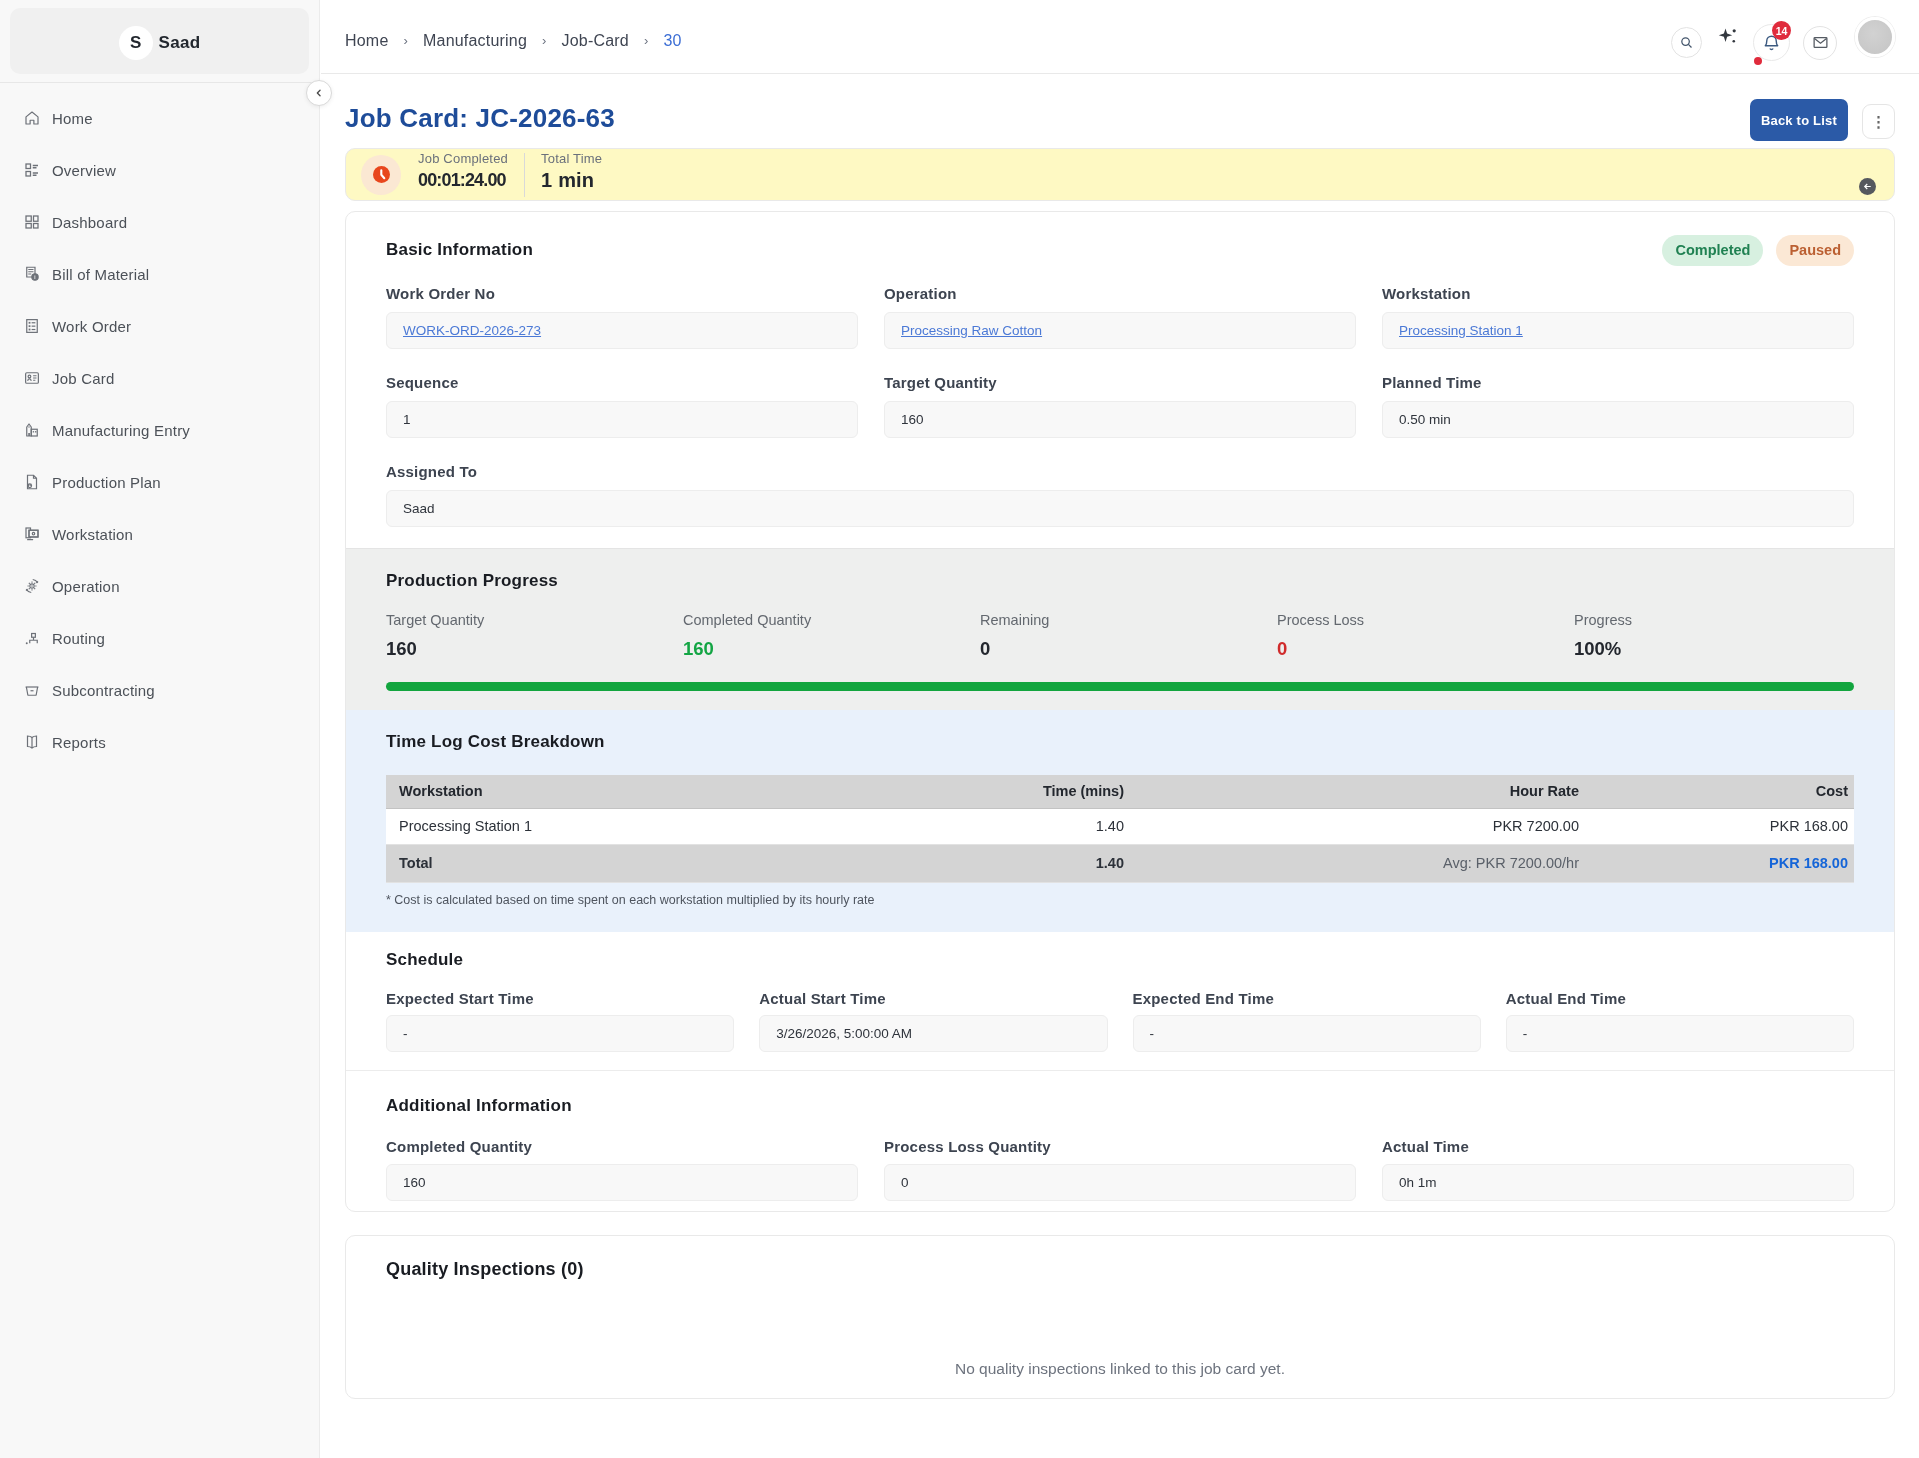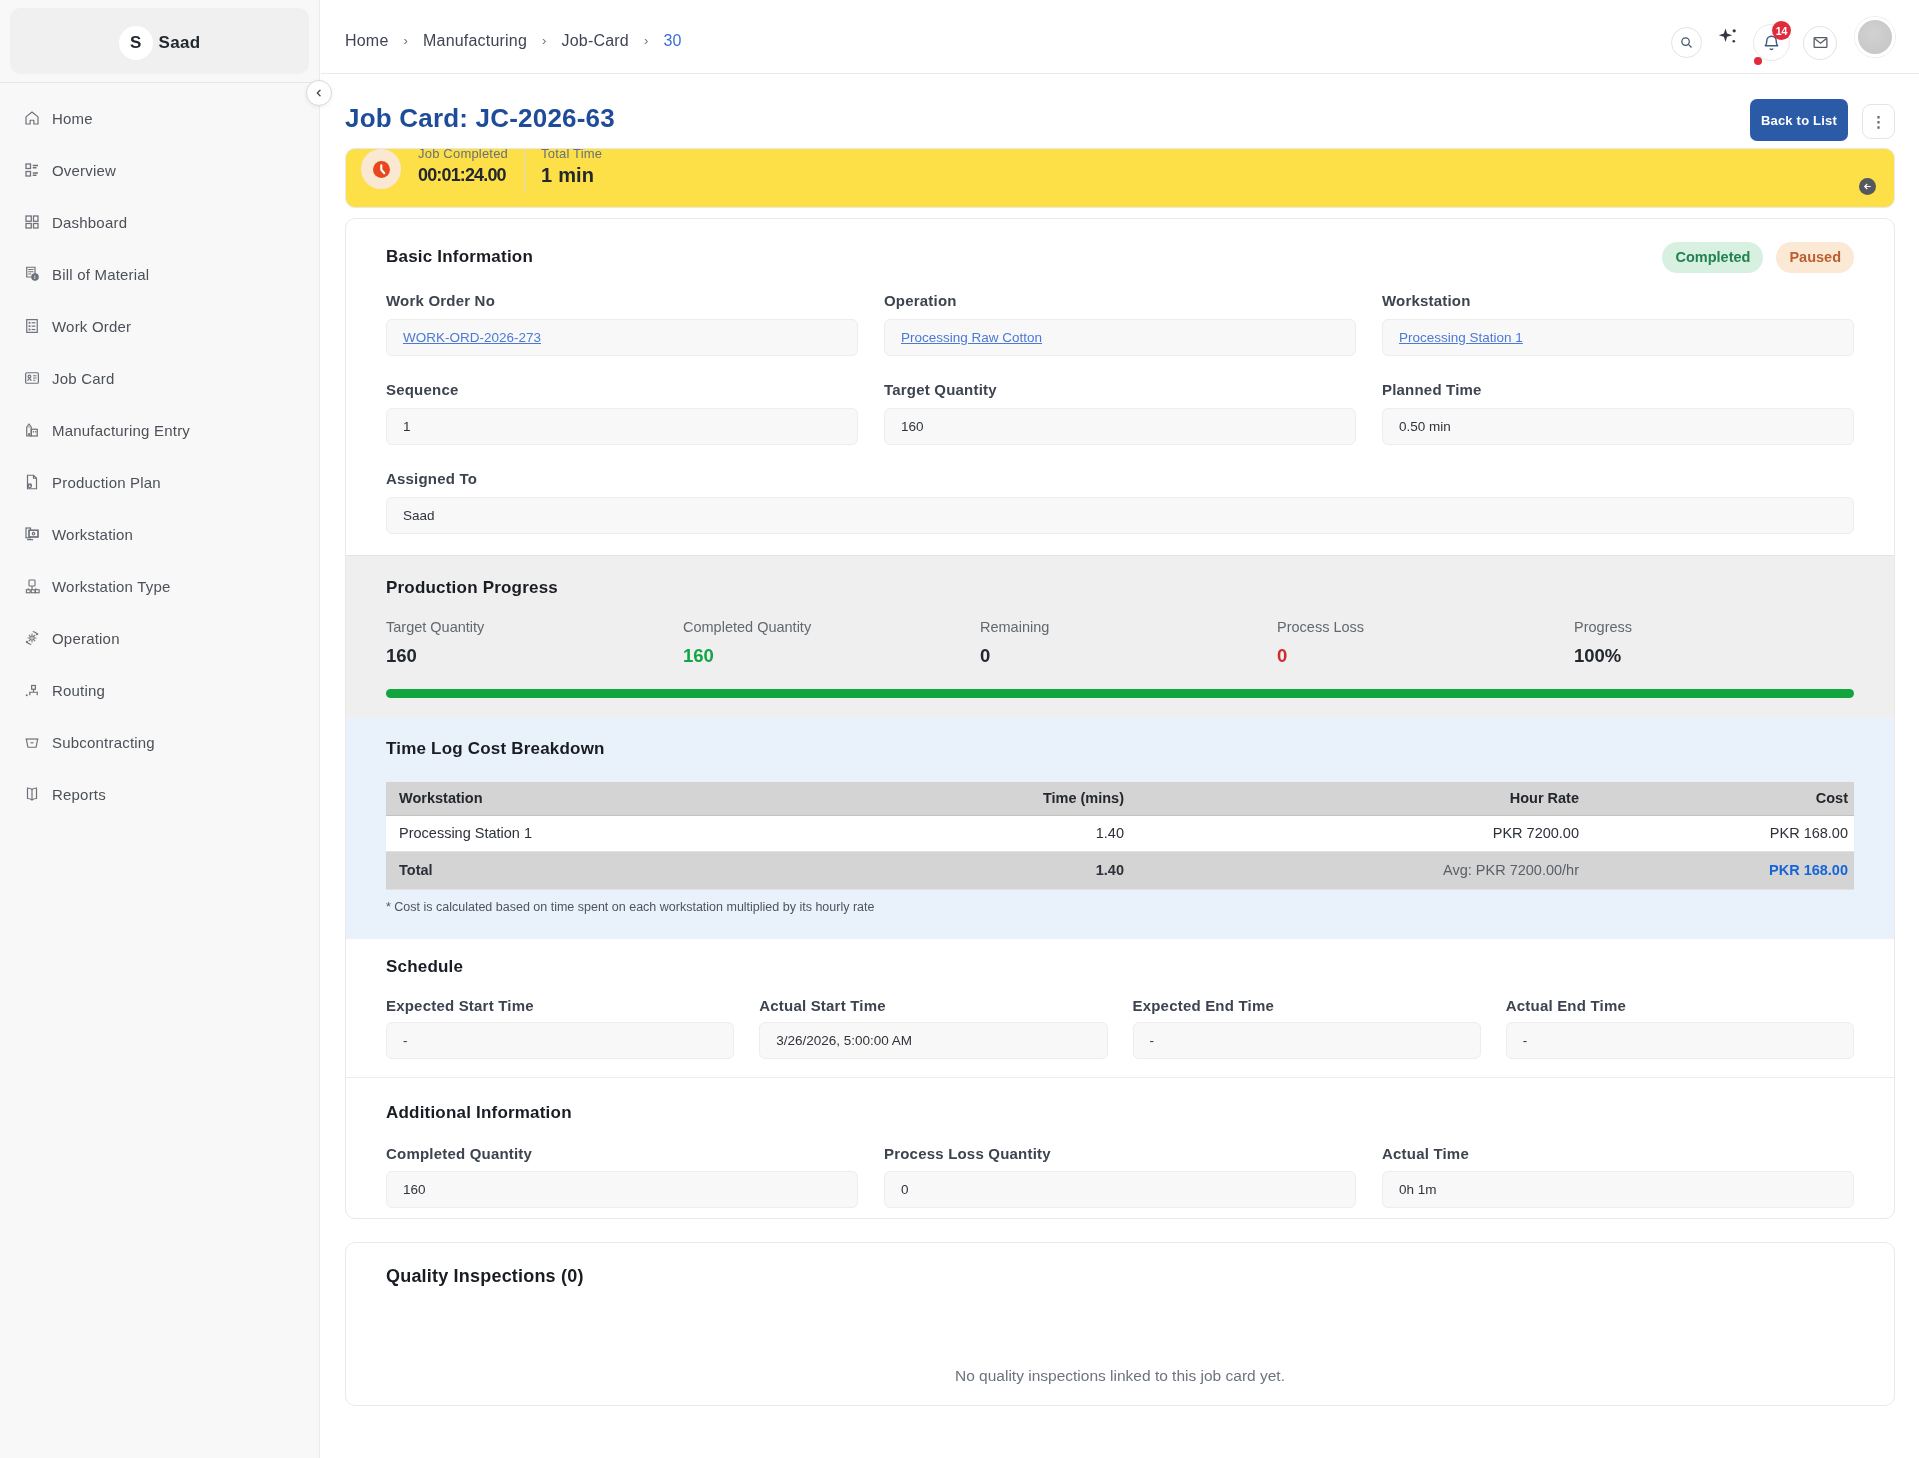--- a/index.html
+++ b/index.html
@@ -27,21 +27,21 @@
 .badge14 { position:absolute; top:-4px; right:-2px; background:#e02b3c; color:#fff; font-size:10.5px; font-weight:bold; width:19px; height:19px; border-radius:50%; display:flex; align-items:center; justify-content:center; }
 .reddot { position:absolute; bottom:-5px; left:0px; width:8px; height:8px; background:#e02b3c; border-radius:50%; }
 
 .content { padding:0 24px; }
 .page-head { display:flex; align-items:flex-start; margin-top:25px; height:42px; }
 .page-title { font-size:26px; font-weight:bold; color:#1e4c99; letter-spacing:.2px; line-height:31px; margin-top:4px; }
 .head-actions { margin-left:auto; display:flex; align-items:center; gap:14px; }
 .btn-blue { background:#2b5aa7; color:#fff; font-size:13px; font-weight:bold; border-radius:7px; padding:0 11px; height:42px; display:flex; align-items:center; letter-spacing:.2px; }
 .btn-dots { margin-top:3px; width:33px; height:35px; background:#fff; border:1px solid #e5e5e5; border-radius:9px; display:flex; align-items:center; justify-content:center; color:#666; font-size:15px; font-weight:bold; }
 
-.timer-card { margin-top:7px; background:#fde047; border:1px solid #e9e9e9; border-radius:10px; height:60px; display:flex; padding:0 15px; position:relative; }
+.timer-card { margin-top:7px; background:#fef9c3; border:1px solid #e9e9e9; border-radius:10px; height:53px; display:flex; align-items:center; padding:0 15px; position:relative; }
 .t-circ { width:40px; height:40px; border-radius:50%; background:#fbe8d3; display:flex; align-items:center; justify-content:center; margin-right:17px; }
 .t-inner { width:17px; height:17px; }
 .t-label { font-size:13px; color:#6a707b; letter-spacing:.2px; line-height:15px; }
 .t-time { font-family:Liberation Sans, sans-serif; font-size:18px; letter-spacing:-0.85px; font-weight:bold; color:#23272e; margin-top:1px; line-height:26px; }
 .t-div { width:1px; height:44px; background:#d9d9d9; margin:0 16px; }
 .t-total { font-size:20px; font-weight:bold; color:#23272e; margin-top:2px; letter-spacing:.2px; line-height:25px; }
 .t-back { position:absolute; right:18px; top:29px; width:17px; height:17px; border-radius:50%; background:#55585e; display:flex; align-items:center; justify-content:center; }
 
 .main-card { margin-top:10px; background:#fff; border:1px solid #e9e9e9; border-radius:10px; overflow:hidden; }
 .sec { padding:28px 40px 0 40px; }
@@ -141,27 +141,20 @@
           <circle cx="9" cy="17" r="3.2" fill="#6d7178" stroke="none"></circle>
           <path d="M9 15.5v3M7.8 17.3 9 18.5l1.2-1.2" stroke="#f8f8f8" stroke-width="1.1"></path>
         </svg>Production Plan</div>
     <div class="mi"><svg viewBox="0 0 24 24" fill="none" stroke="#6d7178" stroke-width="1.6">
           <rect x="4" y="4" width="6" height="13"></rect>
           <rect x="8" y="7" width="12" height="9" fill="#f8f8f8"></rect>
           <rect x="8" y="7" width="12" height="9"></rect>
           <circle cx="14" cy="11.5" r="1.6"></circle>
           <path d="M5.5 19.5h8"></path>
         </svg>Workstation</div>
-    <div class="mi"><svg viewBox="0 0 24 24" fill="none" stroke="#6d7178" stroke-width="1.5">
-          <rect x="8" y="4" width="8" height="8" rx="1"></rect>
-          <path d="M12 12v3M7 15v2M12 15v2M17 15v2"></path>
-          <rect x="4.5" y="17" width="5" height="4"></rect>
-          <rect x="11" y="17" width="5" height="4"></rect>
-          <rect x="16.5" y="17" width="5" height="4"></rect>
-        </svg>Workstation Type</div>
     <div class="mi"><svg viewBox="0 0 24 24" fill="none" stroke="#6d7178" stroke-width="1.5">
           <circle cx="12" cy="12" r="2.9"></circle>
           <circle cx="12" cy="12" r="1" fill="#6d7178" stroke="none"></circle>
           <path d="M12 7.7V6M12 18v-1.7M16.3 12H18M6 12h1.7M15 9l1.2-1.2M7.8 16.2 9 15M15 15l1.2 1.2M7.8 7.8 9 9"></path>
           <path d="M19.5 7.5A9 9 0 0 0 13 3.3M4.5 16.5A9 9 0 0 0 11 20.7"></path>
           <path d="M19.5 7.5h-2.3M19.5 7.5V5.3M4.5 16.5h2.3M4.5 16.5v2.2" stroke-width="1.2"></path>
         </svg>Operation</div>
     <div class="mi"><svg viewBox="0 0 24 24" fill="none" stroke="#6d7178" stroke-width="1.6">
           <circle cx="5" cy="19" r="1.3" fill="#6d7178" stroke="none"></circle>
           <path d="M9 19v-4h10v4M14 15v-4"></path>

